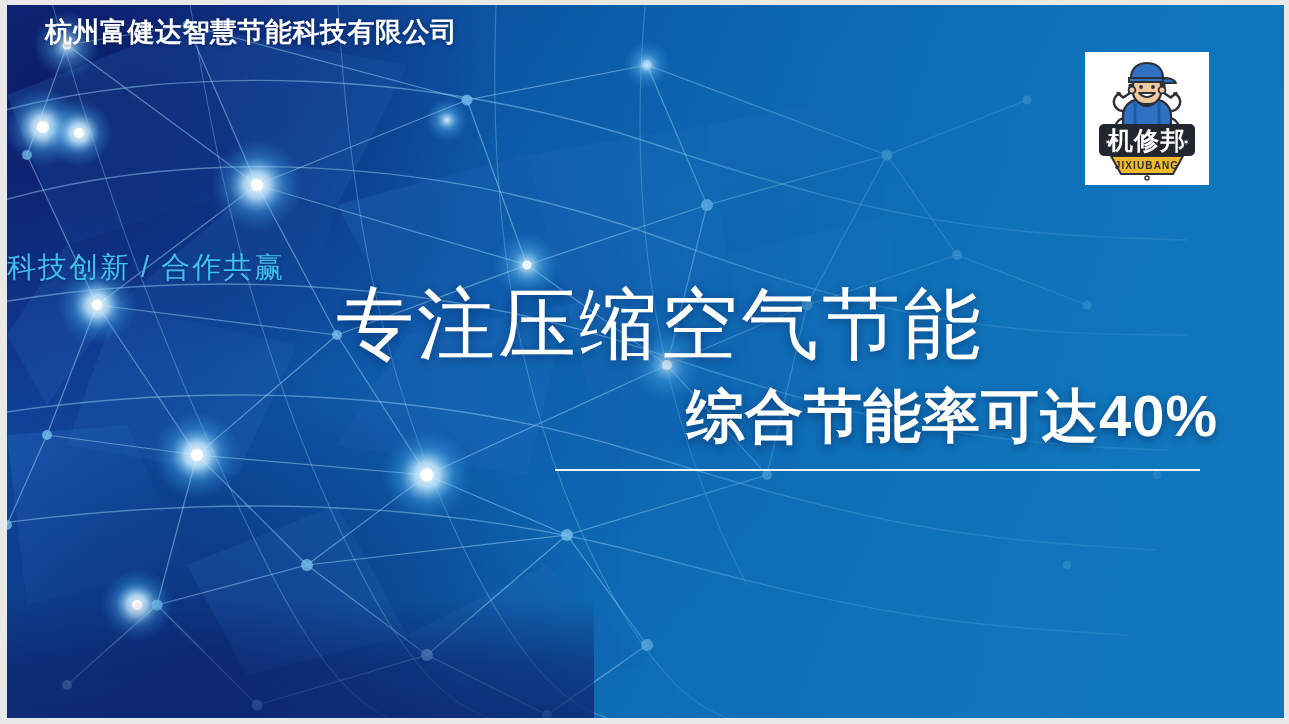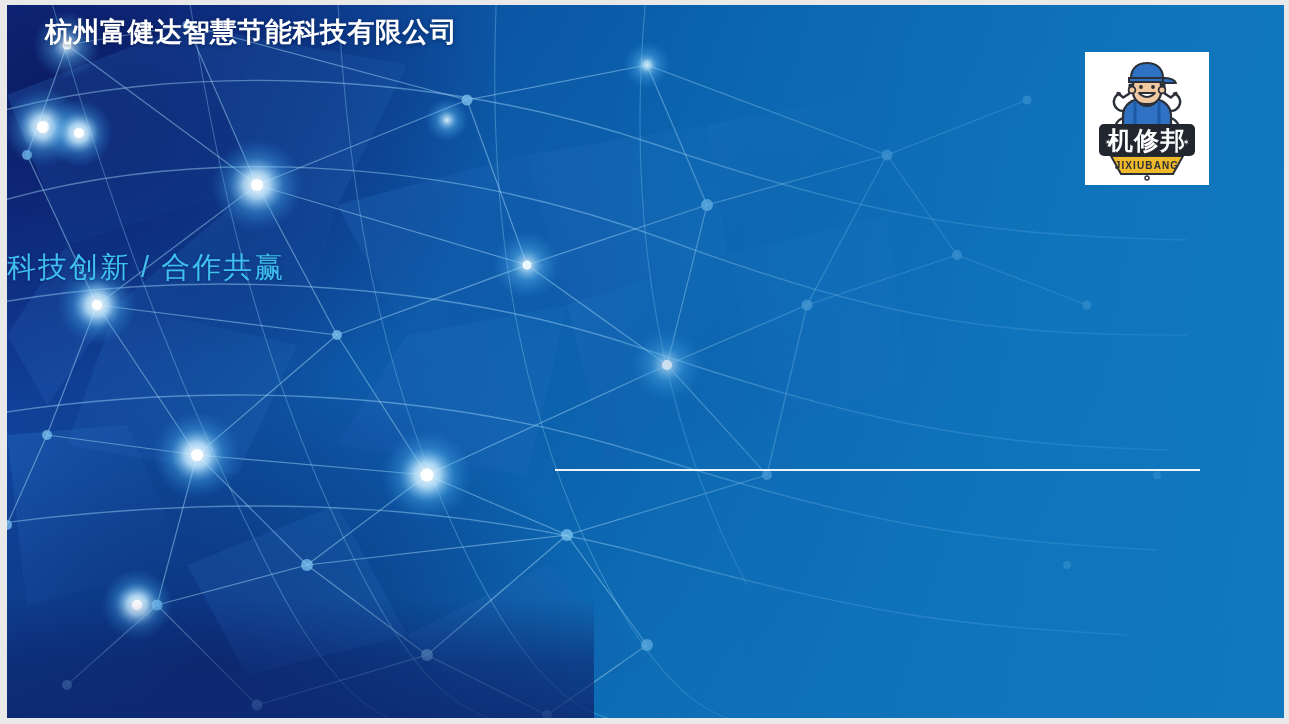--- a/index.html
+++ b/index.html
@@ -397,18 +397,20 @@
 
         <rect x="14" y="72" width="96" height="32" rx="5" fill="#22262e"></rect>
         <text x="23" y="93" text-anchor="middle" font-family="Liberation Sans, sans-serif" font-size="8" fill="#ffffff">✶</text>
         <text x="62" y="97" text-anchor="middle" font-family="Liberation Sans, sans-serif" font-size="25" font-weight="bold" fill="#ffffff" letter-spacing="1">机修邦</text>
         <text x="101" y="93" text-anchor="middle" font-family="Liberation Sans, sans-serif" font-size="8" fill="#ffffff">✶</text>
       </svg>
     </div>
 
     <div id="tagline">科技创新 / 合作共赢</div>
 
-
+    <div id="headline">专注压缩空气节能</div>
+
+    <div id="subheadline">综合节能率可达40%</div>
 
     <div id="divider"></div>
 
   </div>
 </div>
 
 </body></html>

